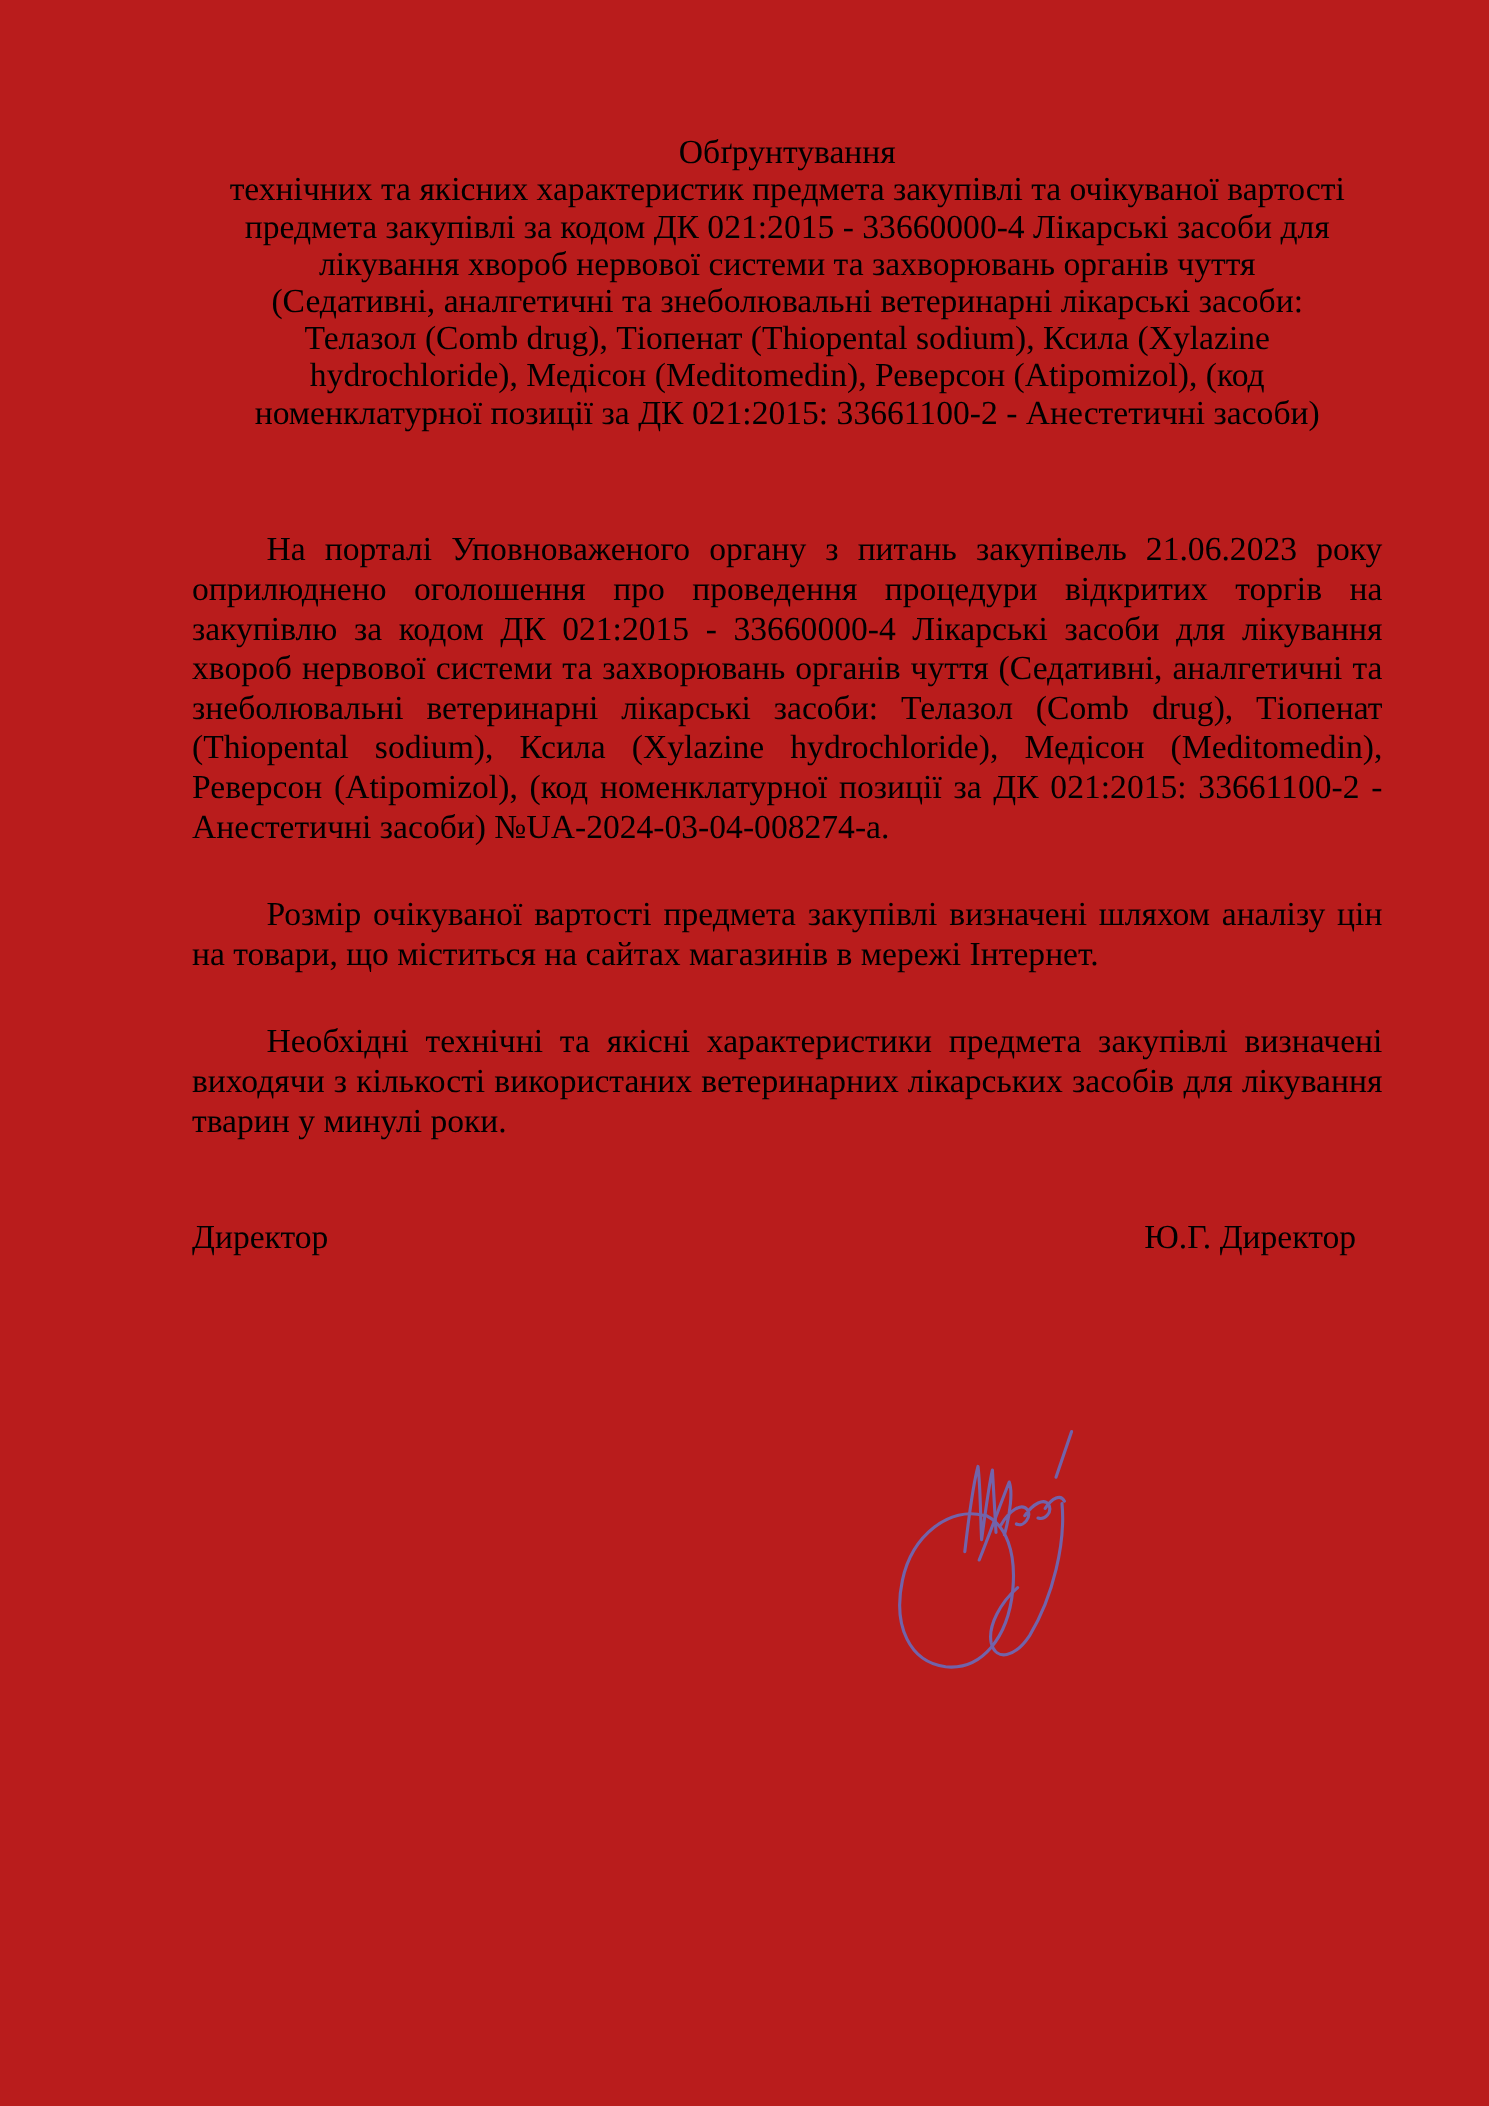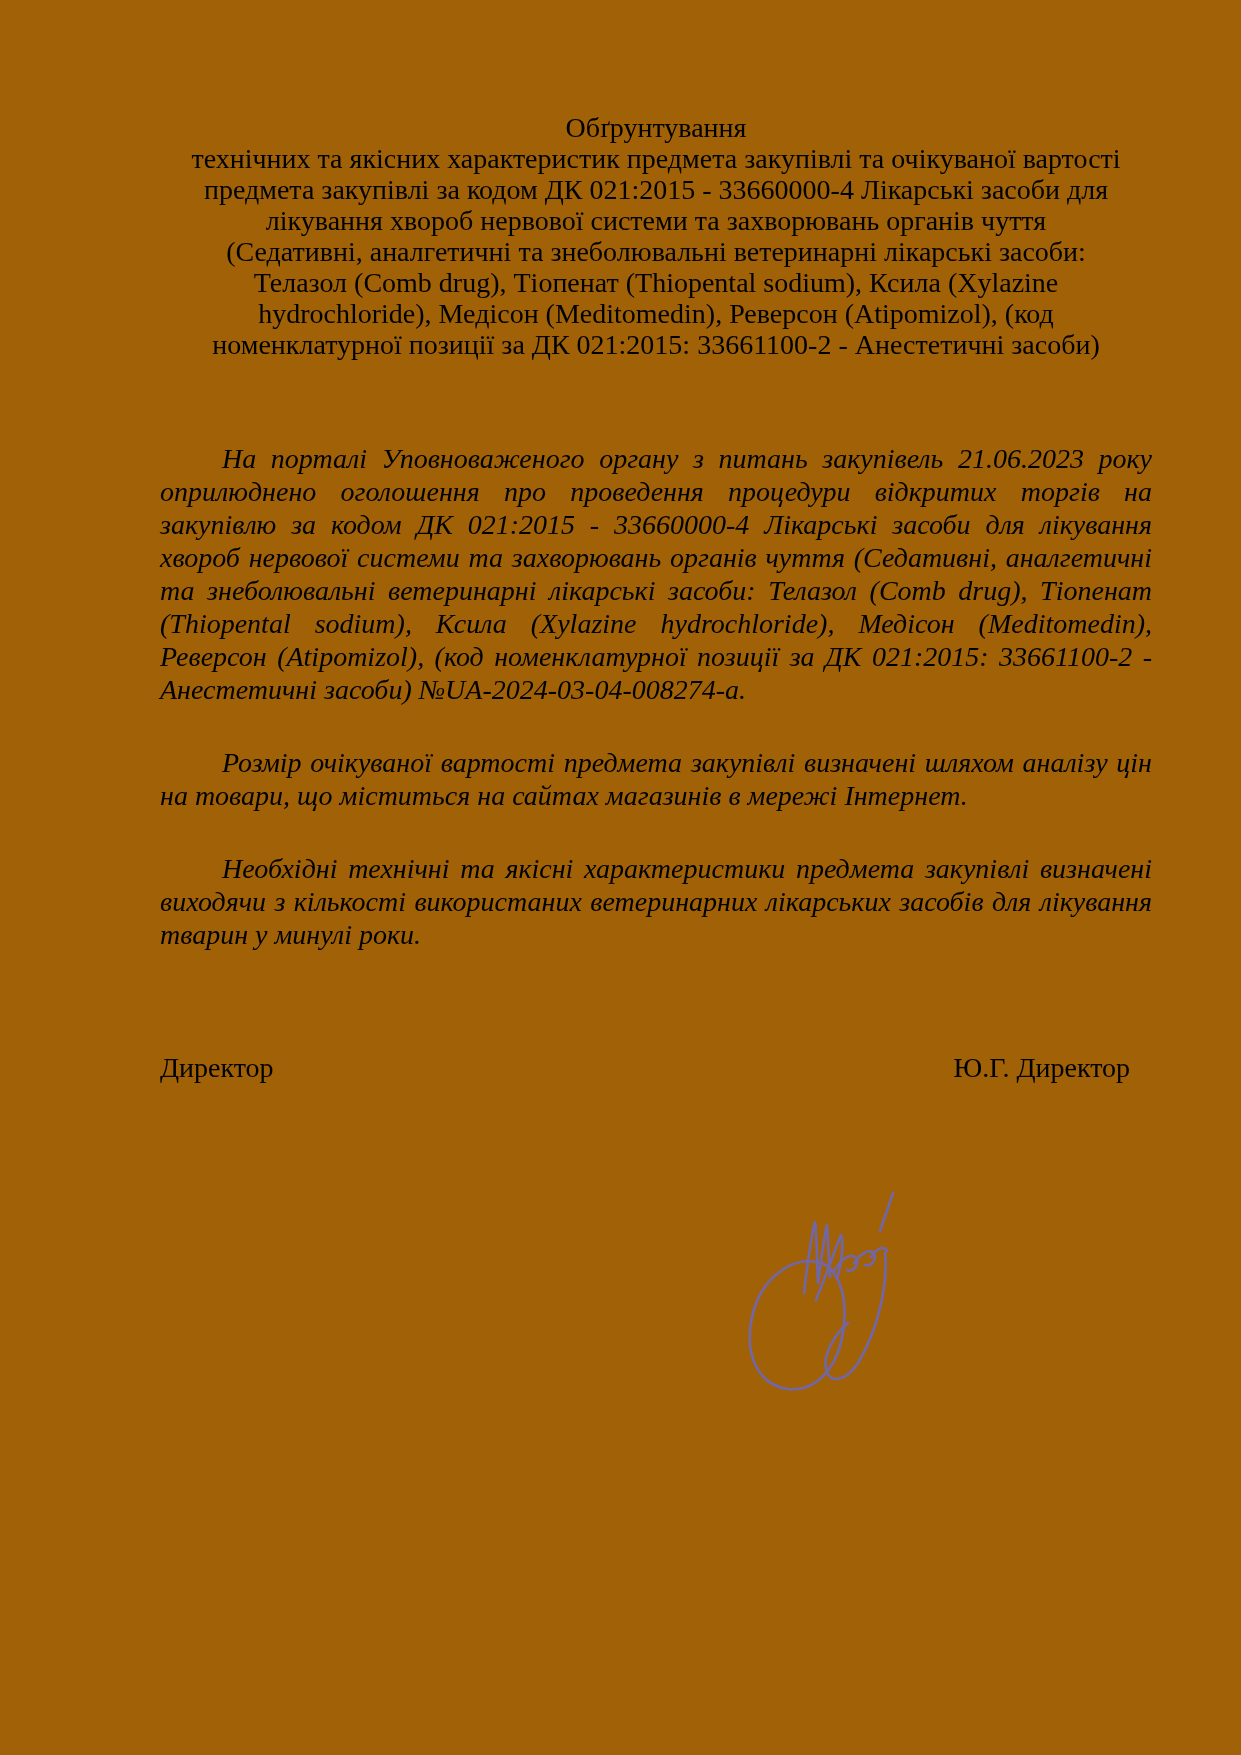--- a/index.html
+++ b/index.html
@@ -1,47 +1,47 @@
 <!DOCTYPE html>
 <html lang="uk"><head>
 <meta charset="utf-8">
 <style>
   html, body { margin: 0; padding: 0; background: #ffffff; }
   .page {
     position: relative;
     width: 1241px;
     height: 1755px;
-    background: #a16207;
+    background: #b91c1c;
     font-family: "Liberation Serif", "DejaVu Serif", serif;
     color: #000000;
     overflow: hidden;
   }
   .content {
     position: absolute;
     left: 160px;
     top: 0;
     width: 992px;
   }
   .doc-title {
     margin-top: 112px;
     font-size: 28px;
     line-height: 31px;
     text-align: center;
   }
   .doc-title .title-rest { white-space: pre-line; }
-  .body-text { margin-top: 82px; font-style: italic; }
+  .body-text { margin-top: 82px; }
   .body-text p {
     font-size: 28px;
     line-height: 33px;
     text-align: justify;
     text-indent: 62px;
     margin: 0 0 40px 0;
   }
   .sig-section {
-    margin-top: 100px;
+    margin-top: 64px;
     display: flex;
     justify-content: space-between;
     align-items: flex-end;
     font-size: 28px;
     line-height: 33px;
     padding-right: 22px;
   }
   .sig-left div { white-space: nowrap; }
   .sig-name { white-space: nowrap; }
   .signature-svg {

